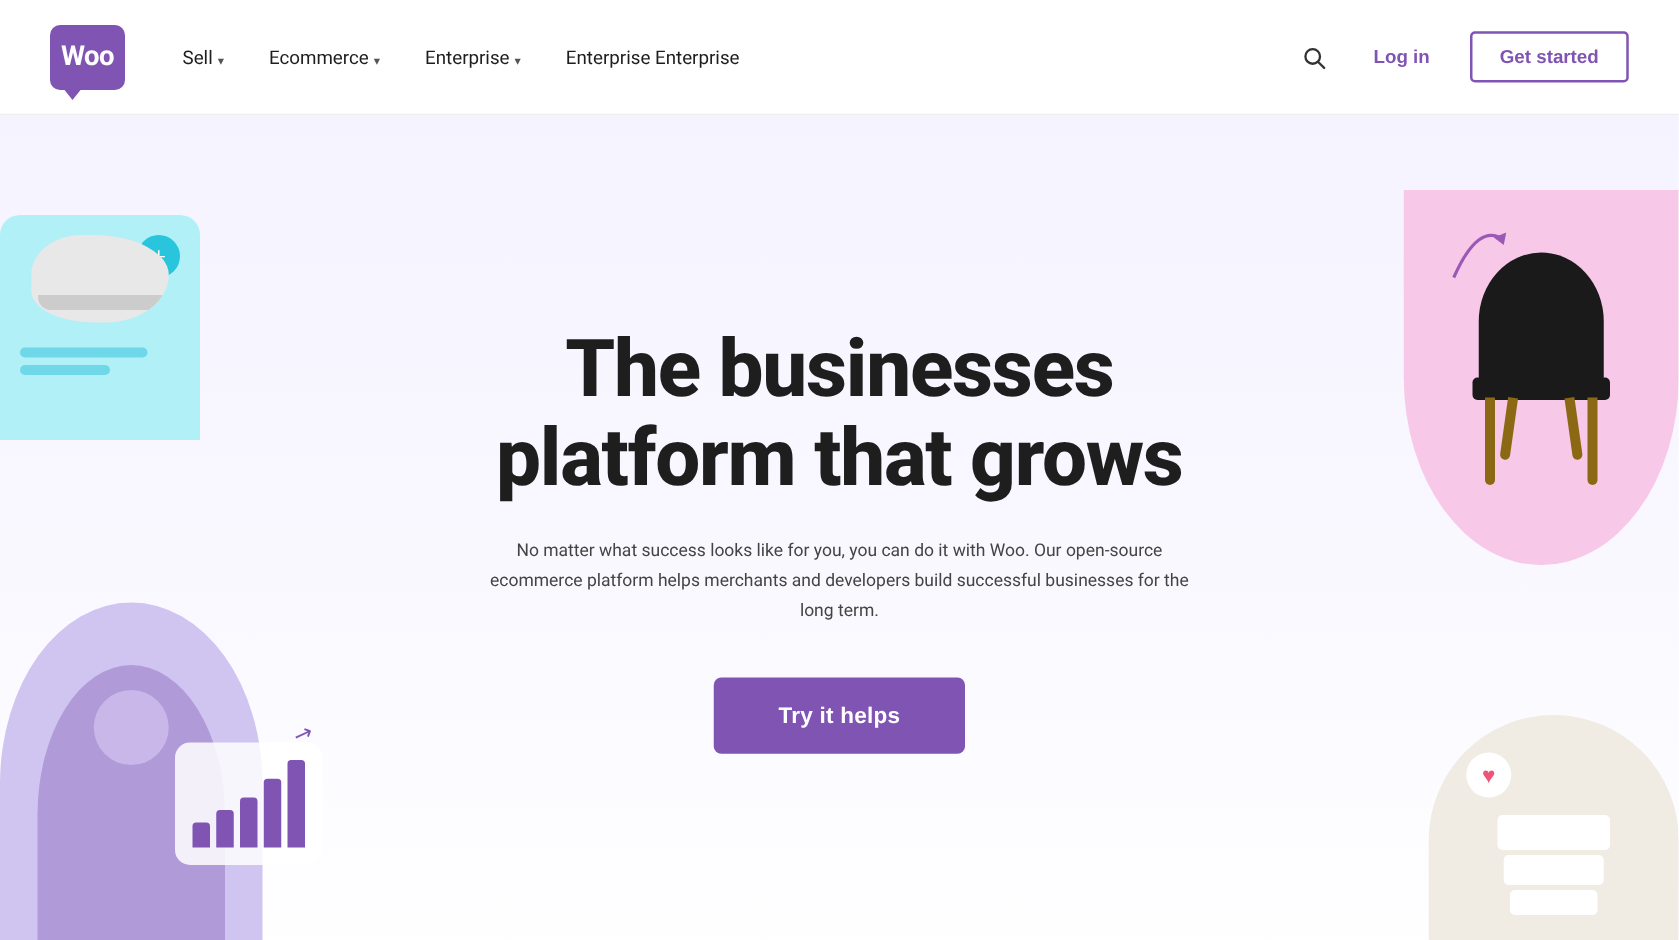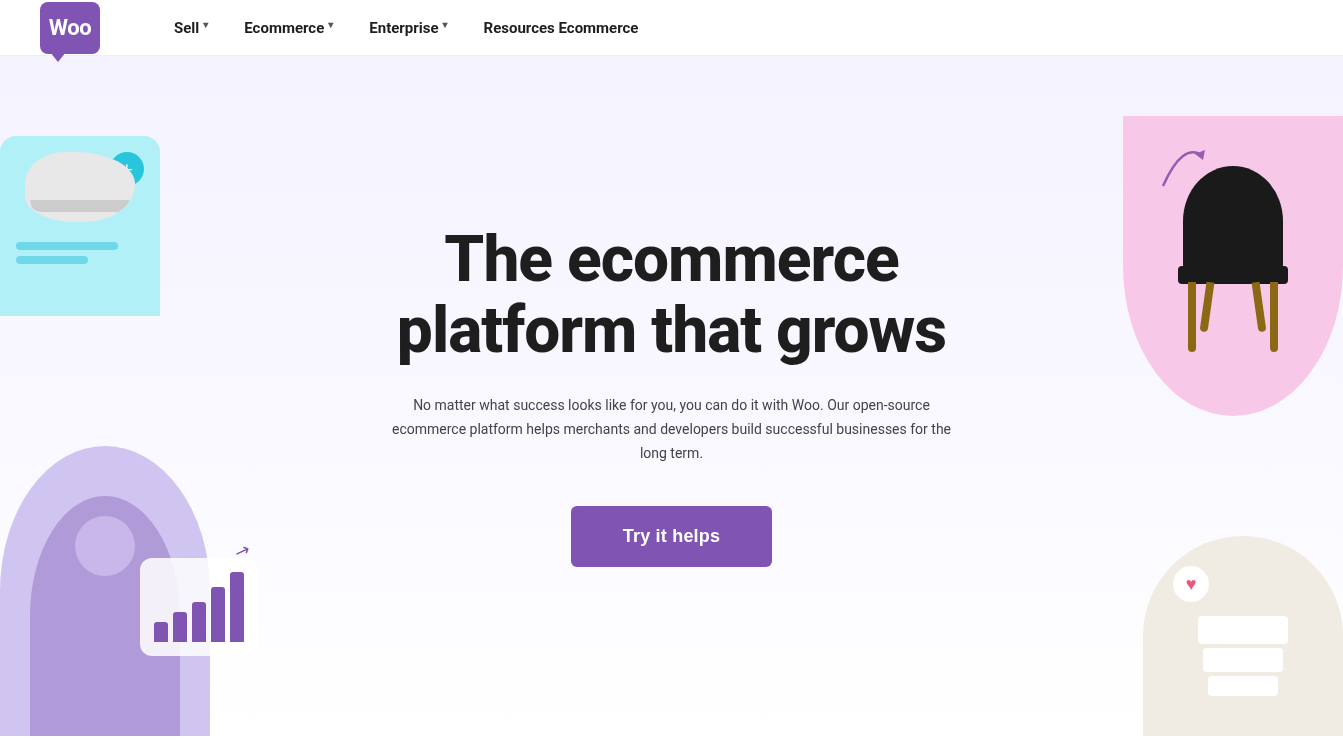--- a/index.html
+++ b/index.html
@@ -3,26 +3,25 @@
   <meta charset="utf-8">
   <style>
     * { margin: 0; padding: 0; box-sizing: border-box; }
     body { font-family: -apple-system, BlinkMacSystemFont, 'Segoe UI', Roboto, sans-serif; background: #fff; overflow-x: hidden; }
 
     
     .navbar {
       display: flex;
       align-items: center;
       padding: 0 40px;
-      height: 56px;
+      height: 92px;
       background: #fff;
       border-bottom: 1px solid #eee;
       position: relative;
       z-index: 10;
-      gap: 28px;
     }
     .navbar-logo {
       margin-right: 32px;
       flex-shrink: 0;
     }
     .woo-logo {
       background: #7f54b3;
       border-radius: 8px;
       width: 60px;
       height: 52px;
@@ -49,28 +48,28 @@
       letter-spacing: -0.5px;
     }
     .navbar-nav {
       display: flex;
       align-items: center;
       gap: 8px;
       flex: 1;
     }
     .nav-item {
       display: flex;
-      align-items: flex-start;
+      align-items: flex-end;
       gap: 4px;
       padding: 8px 14px;
       font-size: 15px;
       color: #1e1e1e;
       cursor: pointer;
       border-radius: 4px;
-      font-weight: 700;
+      font-weight: 400;
     }
     .chevron {
       font-size: 10px;
       color: #555;
     }
     .navbar-actions {
       display: flex;
       align-items: center;
       gap: 20px;
     }
@@ -383,24 +382,34 @@
     </div>
     <div class="nav-item">
       <span>Ecommerce</span>
       <span class="chevron">▾</span>
     </div>
     <div class="nav-item">
       <span>Enterprise</span>
       <span class="chevron">▾</span>
     </div>
     <div class="nav-item">
-      <span>Resources Ecommerce</span>
-    </div>
-  </div>
-
+      <span>Enterprise Enterprise</span>
+    </div>
+  </div>
+
+  <div class="navbar-actions">
+    <button class="search-icon-btn">
+      <svg width="20" height="20" viewBox="0 0 24 24" fill="none" stroke="#333" stroke-width="2.2" stroke-linecap="round" stroke-linejoin="round">
+        <circle cx="11" cy="11" r="7"></circle>
+        <line x1="16.5" y1="16.5" x2="22" y2="22"></line>
+      </svg>
+    </button>
+    <button class="login-btn">Log in</button>
+    <button class="get-started-btn">Get started</button>
+  </div>
 </nav>
 
 <section class="hero">
 
   <div class="deco-product-card">
     <div class="deco-plus-badge">+</div>
     <div class="deco-shoe"></div>
     <div class="deco-lines">
       <div class="deco-line"></div>
       <div class="deco-line"></div>
@@ -442,20 +451,20 @@
     <div class="heart-badge">♥</div>
     <div class="candle-stack">
       <div class="candle" style="width:90px;height:28px;"></div>
       <div class="candle" style="width:80px;height:24px;"></div>
       <div class="candle" style="width:70px;height:20px;"></div>
     </div>
   </div>
 
   <div class="hero-content">
     <h1 class="hero-title">
-      <span>The ecommerce</span><br>
+      <span>The businesses</span><br>
       <span>platform that grows</span><br>
     </h1>
     <p class="hero-subtitle">No matter what success looks like for you, you can do it with Woo. Our open-source ecommerce platform helps merchants and developers build successful businesses for the long term.</p>
     <button class="try-free-btn">Try it helps</button>
   </div>
 
 </section>
 
 </body></html>

